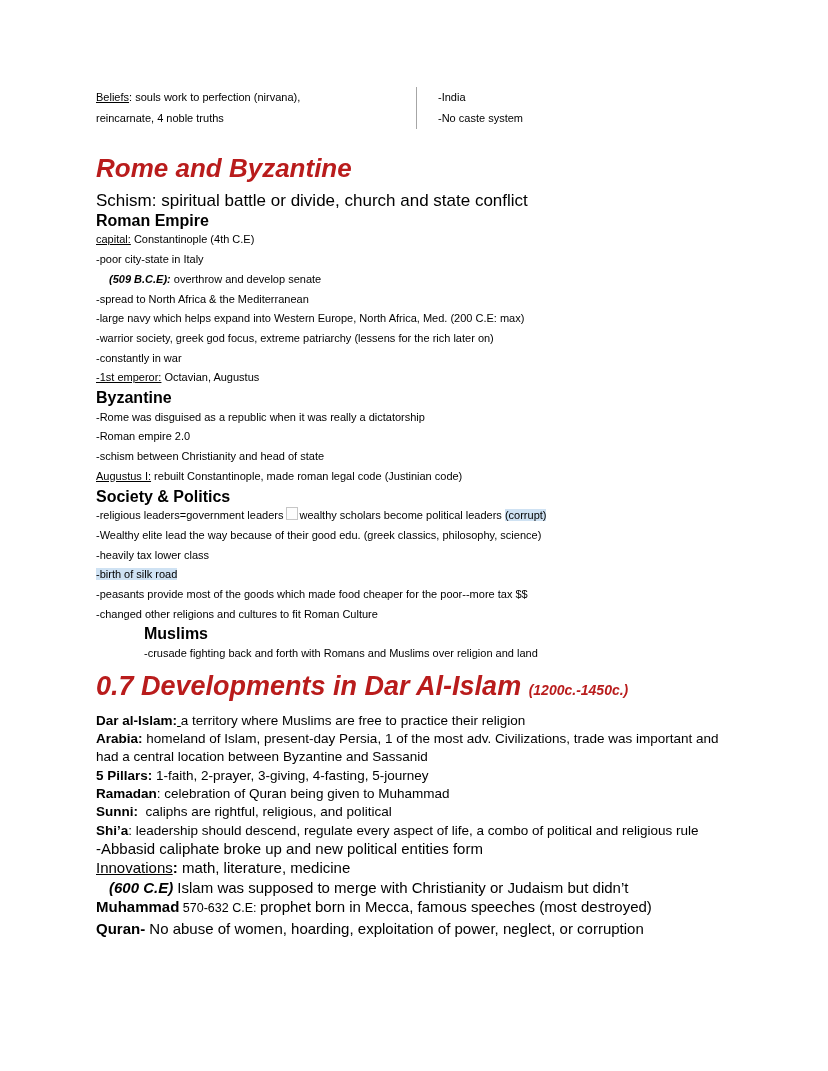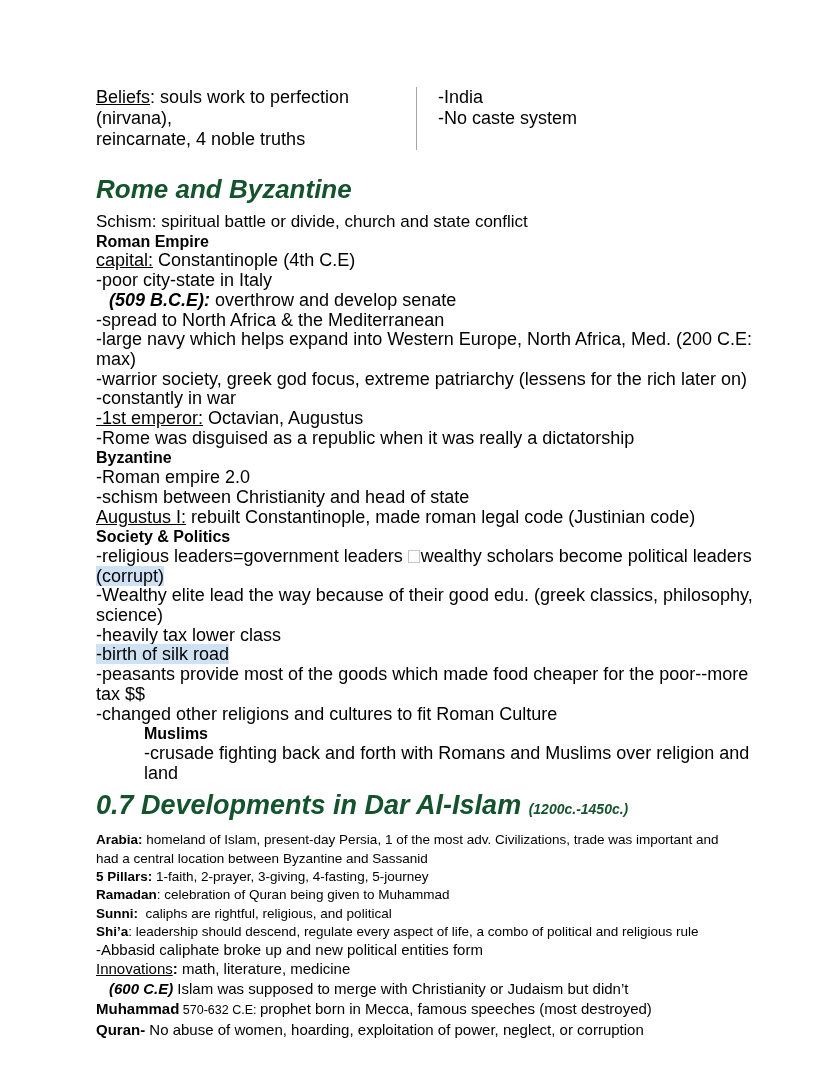--- a/index.html
+++ b/index.html
@@ -6,26 +6,26 @@
   body{width:828px;height:1071px;overflow:hidden;
        font-family:"Liberation Sans","DejaVu Sans",sans-serif;color:#000;}
   .page{box-sizing:border-box;width:828px;height:1071px;
         padding:87px 58px 0 96px;background:#fff;}
   
   .cols{display:flex;align-items:stretch;}
   .cols .ln{line-height:21px;}
   .cleft{width:320px;flex:0 0 320px;}
   .cright{border-left:1px solid #a6a6a6;padding-left:21px;}
   
-  .h1,.h2{font-weight:bold;font-style:italic;color:#14532d;white-space:pre-wrap;}
+  .h1,.h2{font-weight:bold;font-style:italic;color:#b91c1c;white-space:pre-wrap;}
   .h1{font-size:26px;line-height:35px;margin:22px 0 5px 0;}
   .h2{font-size:27px;line-height:34px;margin:5px 0 5px 0;}
   .sub{font-size:14px;}
   
-  .ln{font-size:18px;line-height:19.7px;white-space:pre-wrap;}
+  .ln{font-size:11px;line-height:19.7px;white-space:pre-wrap;}
   .ln.sm{font-size:17px;}
   .ln.hdr{font-size:16px;font-weight:bold;}
   .ln.ind{padding-left:48px;}
   .ln.dsm{font-size:13.5px;line-height:18.3px;}
   .ln.dmd{font-size:15px;line-height:18.3px;}
   .ln.dlg{font-size:15px;line-height:19.6px;}
   
   .b{font-weight:bold;}
   .i{font-style:italic;margin-left:13px;}
   .u{text-decoration:underline;}
@@ -53,35 +53,36 @@
       <div class="ln sm"><span>Schism: spiritual battle or divide, church and state conflict</span></div>
       <div class="ln hdr"><span>Roman Empire</span></div>
       <div class="ln"><span class="u">capital:</span><span> Constantinople (4th C.E)</span></div>
       <div class="ln"><span>-poor city-state in Italy</span></div>
       <div class="ln"><span class="b i">(509 B.C.E):</span><span> overthrow and develop senate</span></div>
       <div class="ln"><span>-spread to North Africa &amp; the Mediterranean</span></div>
       <div class="ln"><span>-large navy which helps expand into Western Europe, North Africa, Med. (200 C.E: max)</span></div>
       <div class="ln"><span>-warrior society, greek god focus, extreme patriarchy (lessens for the rich later on)</span></div>
       <div class="ln"><span>-constantly in war</span></div>
       <div class="ln"><span class="u">-1st emperor:</span><span> Octavian, Augustus</span></div>
+      <div class="ln hdr"><span>Byzantine</span></div>
       <div class="ln"><span>-Rome was disguised as a republic when it was really a dictatorship</span></div>
-      <div class="ln hdr"><span>Byzantine</span></div>
       <div class="ln"><span>-Roman empire 2.0</span></div>
       <div class="ln"><span>-schism between Christianity and head of state</span></div>
       <div class="ln"><span class="u">Augustus I:</span><span> rebuilt Constantinople, made roman legal code (Justinian code)</span></div>
       <div class="ln hdr"><span>Society &amp; Politics</span></div>
       <div class="ln"><span>-religious leaders=government leaders </span><span class="box"></span><span>wealthy scholars become political leaders </span><span class="hl">(corrupt)</span></div>
       <div class="ln"><span>-Wealthy elite lead the way because of their good edu. (greek classics, philosophy, science)</span></div>
       <div class="ln"><span>-heavily tax lower class</span></div>
       <div class="ln"><span class="hl">-birth of silk road</span></div>
       <div class="ln"><span>-peasants provide most of the goods which made food cheaper for the poor--more tax $$</span></div>
       <div class="ln"><span>-changed other religions and cultures to fit Roman Culture</span></div>
       <div class="ln hdr ind"><span>Muslims</span></div>
       <div class="ln ind"><span>-crusade fighting back and forth with Romans and Muslims over religion and land</span></div>
       <div class="h2"><span>0.7 Developments in Dar Al-Islam </span><span class="sub">(1200c.-1450c.)</span></div>
+      <div class="ln dsm"><span class="b">Dar al-Islam:</span><span class="u"> </span><span>a territory where Muslims are free to practice their religion</span></div>
       <div class="ln dsm"><span class="b">Arabia:</span><span> homeland of Islam, present-day Persia, 1 of the most adv. Civilizations, trade was important and</span></div>
       <div class="ln dsm"><span>had a central location between Byzantine and Sassanid</span></div>
       <div class="ln dsm"><span class="b">5 Pillars:</span><span> 1-faith, 2-prayer, 3-giving, 4-fasting, 5-journey</span></div>
       <div class="ln dsm"><span class="b">Ramadan</span><span>: celebration of Quran being given to Muhammad</span></div>
       <div class="ln dsm"><span class="b">Sunni:</span><span>  caliphs are rightful, religious, and political</span></div>
       <div class="ln dsm"><span class="b">Shi’a</span><span>: leadership should descend, regulate every aspect of life, a combo of political and religious rule</span></div>
       <div class="ln dmd"><span>-Abbasid caliphate broke up and new political entities form</span></div>
       <div class="ln dlg"><span class="u">Innovations</span><span class="b">:</span><span> math, literature, medicine</span></div>
       <div class="ln dlg"><span class="b i">(600 C.E)</span><span> Islam was supposed to merge with Christianity or Judaism but didn’t</span></div>
       <div class="ln dlg"><span class="b">Muhammad</span><span class="xs"> 570-632 C.E: </span><span>prophet born in Mecca, famous speeches (most destroyed)</span></div>

